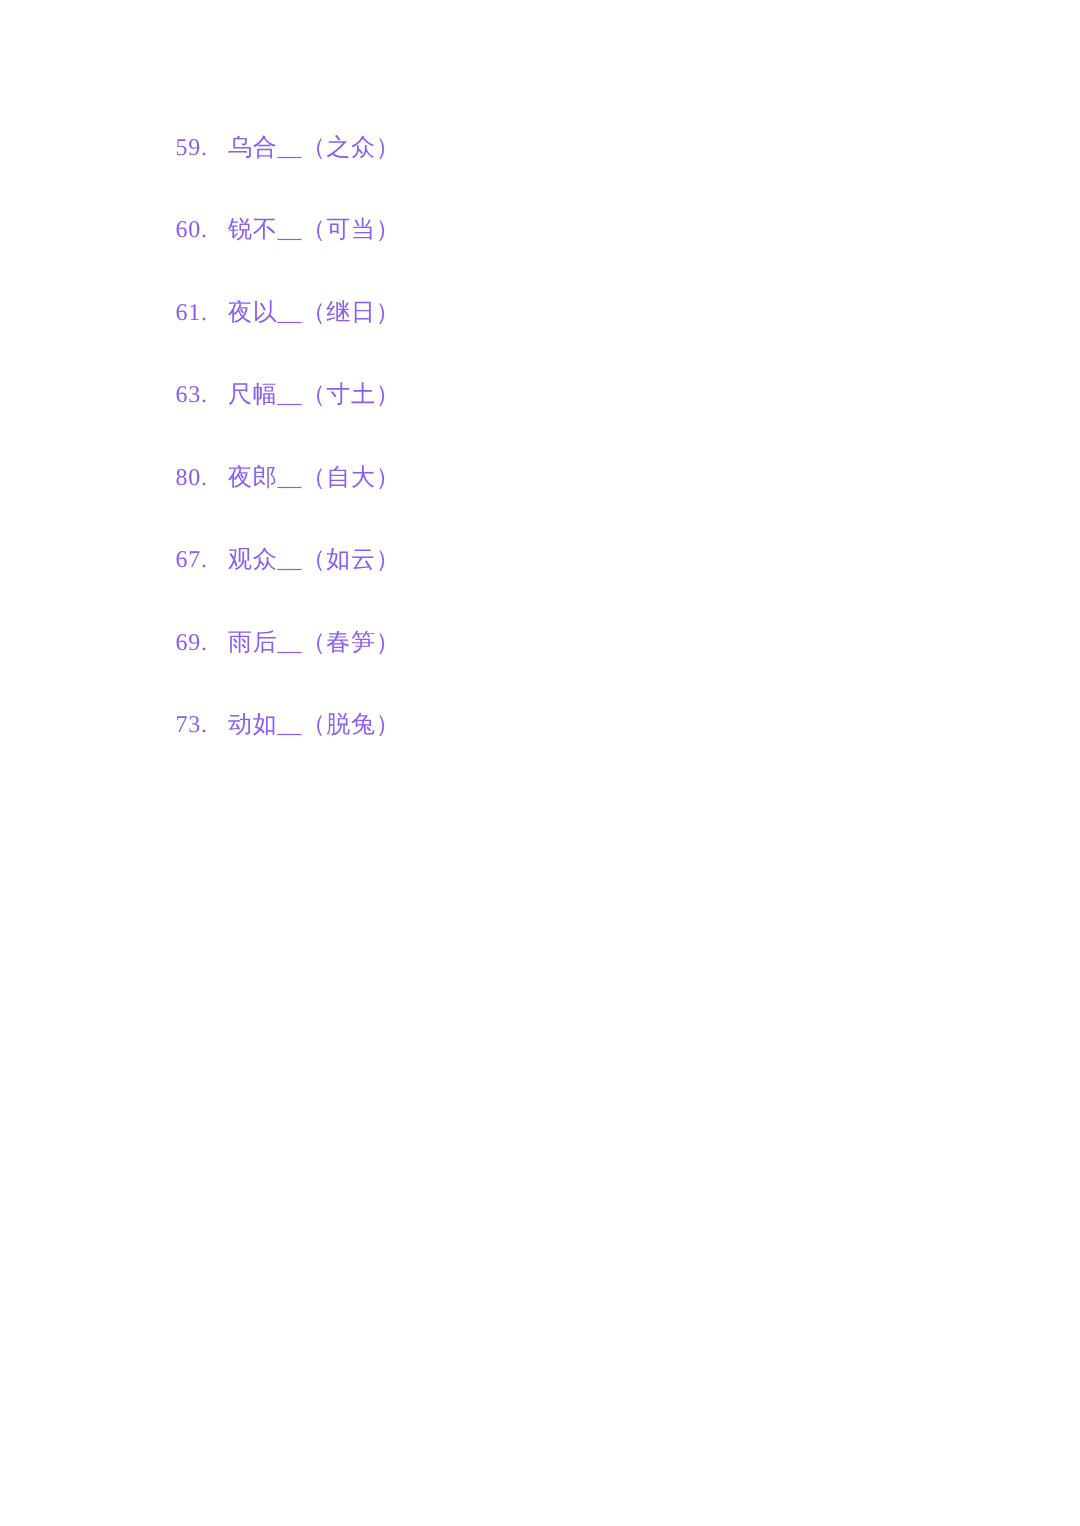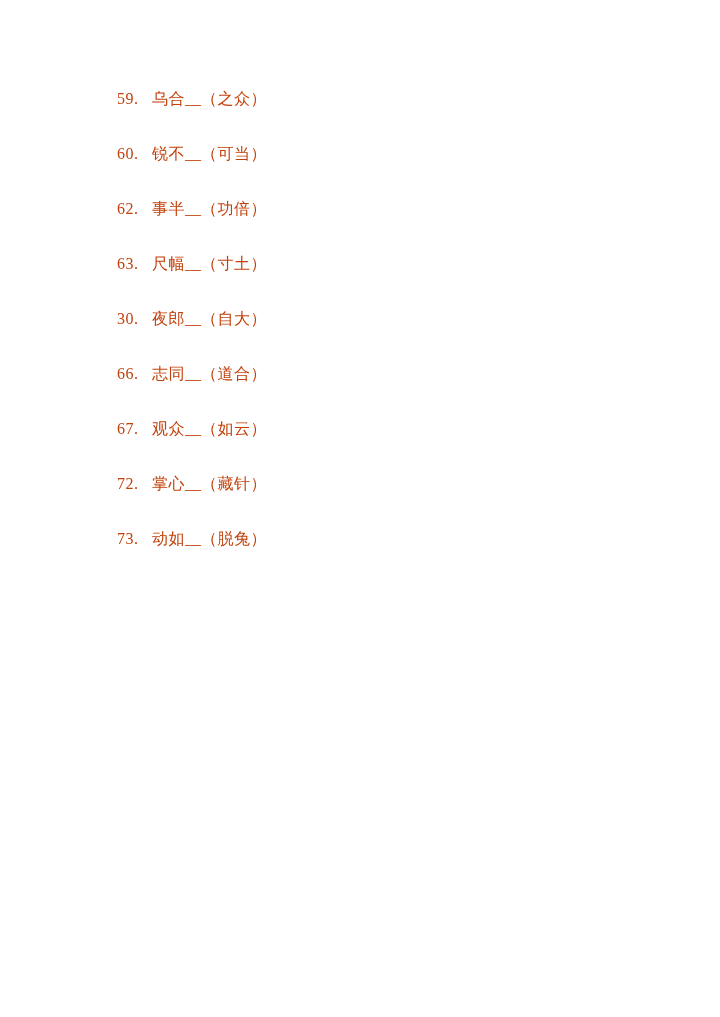--- a/index.html
+++ b/index.html
@@ -18,21 +18,21 @@
   .list {
     position: absolute;
     top: 90px;
     left: 117px;
   }
   .row {
     height: 16px;
     line-height: 17px;
     margin-bottom: 39px;
     font-size: 16px;
-    color: #c2410c;
+    color: #8b5cf6;
     white-space: nowrap;
   }
   .num {
     display: inline-block;
     min-width: 35px;
     letter-spacing: 0.5px;
   }
   .phrase {
     letter-spacing: 0.5px;
   }
@@ -47,48 +47,45 @@
   <div class="list">
 
     <div class="row">
       <span class="num">59.</span><span class="phrase">乌合</span><span class="blank">__</span><span class="phrase">（之众）</span>
     </div>
 
     <div class="row">
       <span class="num">60.</span><span class="phrase">锐不</span><span class="blank">__</span><span class="phrase">（可当）</span>
     </div>
 
+    <div class="row">
+      <span class="num">61.</span><span class="phrase">夜以</span><span class="blank">__</span><span class="phrase">（继日）</span>
+    </div>
 
-    <div class="row">
-      <span class="num">62.</span><span class="phrase">事半</span><span class="blank">__</span><span class="phrase">（功倍）</span>
-    </div>
 
     <div class="row">
       <span class="num">63.</span><span class="phrase">尺幅</span><span class="blank">__</span><span class="phrase">（寸土）</span>
     </div>
 
     <div class="row">
-      <span class="num">30.</span><span class="phrase">夜郎</span><span class="blank">__</span><span class="phrase">（自大）</span>
+      <span class="num">80.</span><span class="phrase">夜郎</span><span class="blank">__</span><span class="phrase">（自大）</span>
     </div>
 
 
-    <div class="row">
-      <span class="num">66.</span><span class="phrase">志同</span><span class="blank">__</span><span class="phrase">（道合）</span>
-    </div>
 
     <div class="row">
       <span class="num">67.</span><span class="phrase">观众</span><span class="blank">__</span><span class="phrase">（如云）</span>
     </div>
 
 
+    <div class="row">
+      <span class="num">69.</span><span class="phrase">雨后</span><span class="blank">__</span><span class="phrase">（春笋）</span>
+    </div>
 
 
 
-    <div class="row">
-      <span class="num">72.</span><span class="phrase">掌心</span><span class="blank">__</span><span class="phrase">（藏针）</span>
-    </div>
 
     <div class="row">
       <span class="num">73.</span><span class="phrase">动如</span><span class="blank">__</span><span class="phrase">（脱兔）</span>
     </div>
 
   </div>
 </div>
 
 </body></html>

